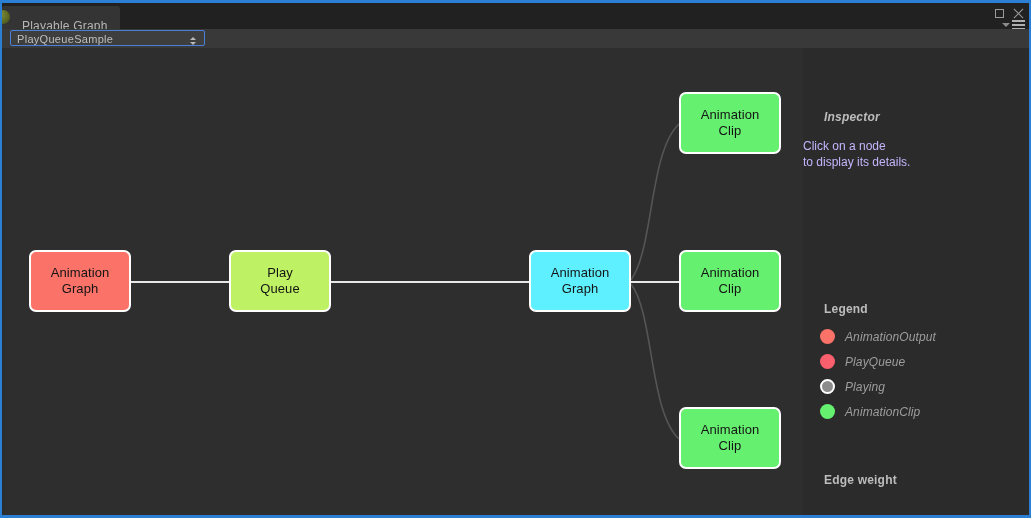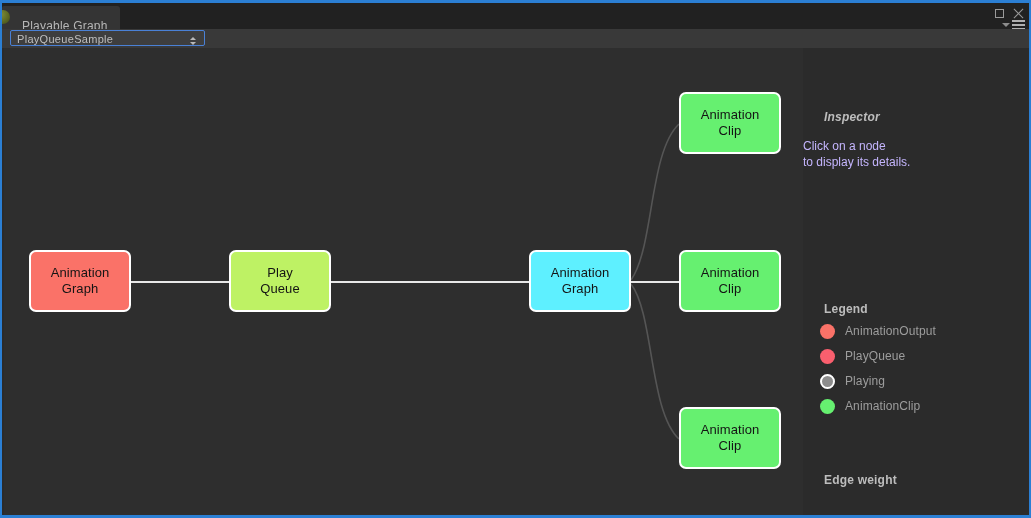--- a/index.html
+++ b/index.html
@@ -218,22 +218,23 @@
     color: #c4b5fd;
   }
   #legend-title { left: 21px; top: 254px; }
   .legend-list {
     position: absolute;
     left: 17px; top: 276px;
     width: 200px;
   }
   .legend-row {
     display: flex;
-    align-items: flex-start;
+    align-items: center;
     height: 25px;
+    font-style: italic;
   }
   .legend-dot {
     width: 15px; height: 15px;
     border-radius: 50%;
     flex: 0 0 auto;
   }
   .legend-label {
     margin-left: 10px;
     font-size: 12px;
     color: #9d9d9d;

